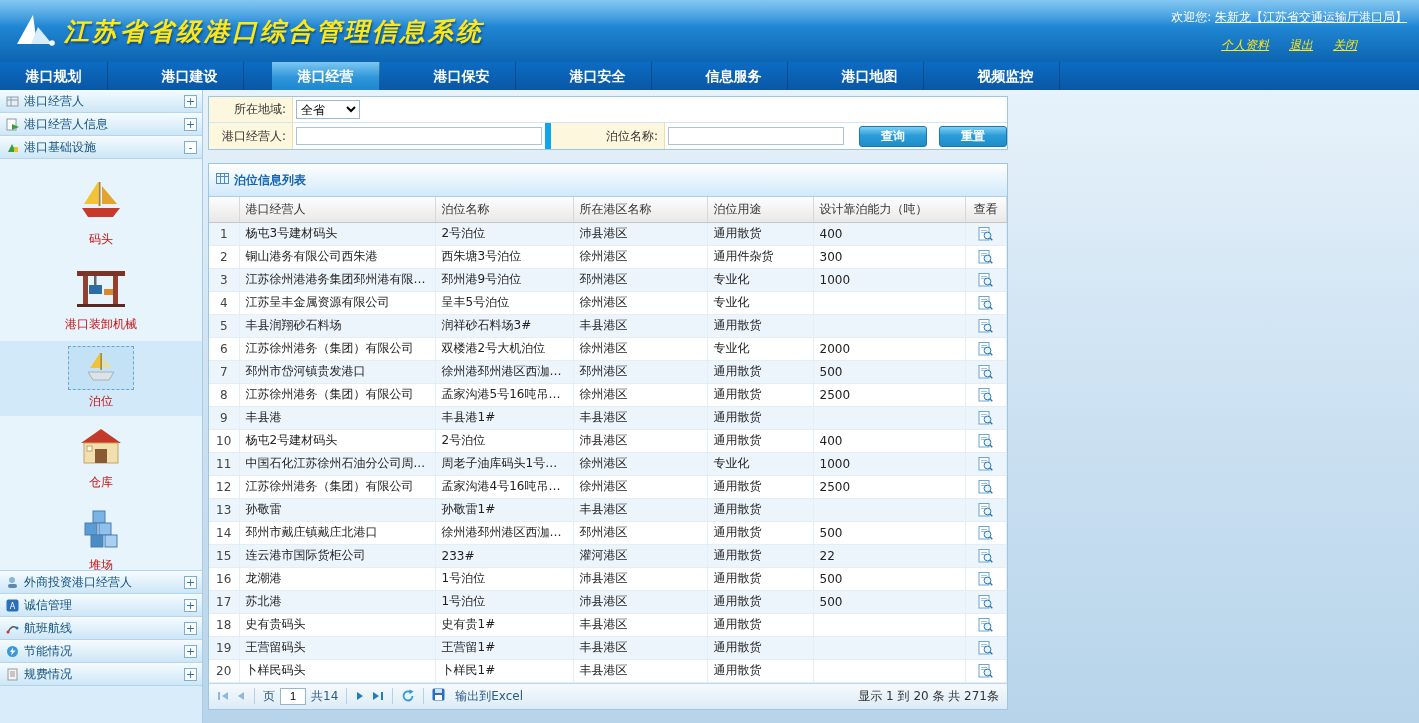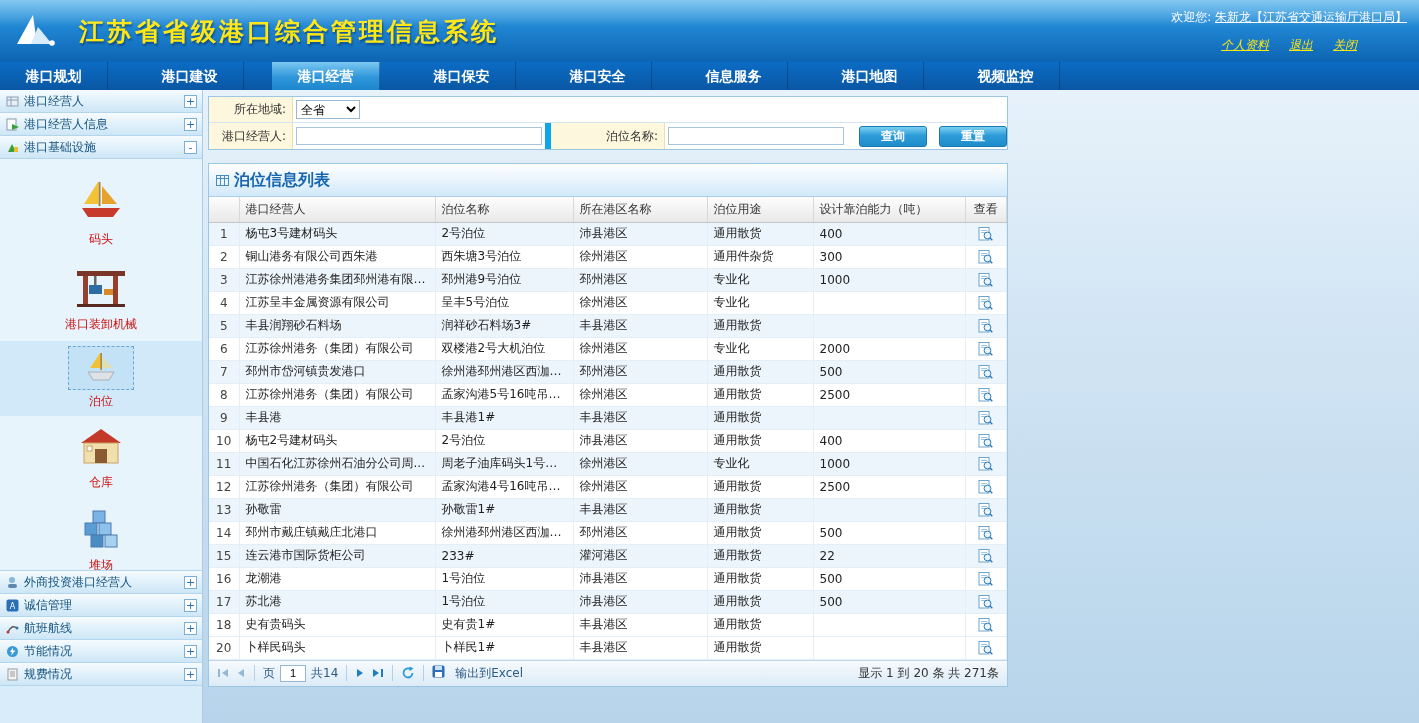--- a/index.html
+++ b/index.html
@@ -16,21 +16,21 @@
     overflow:hidden;
   }
   .top-header:after{
     content:""; position:absolute; left:0; right:0; top:0; height:26px;
     background:linear-gradient(180deg,rgba(255,255,255,.28),rgba(255,255,255,0));
     pointer-events:none;
   }
   .logo{ margin:2px 0 0 10px; flex:0 0 auto; }
   .app-title{
     color:#ffe715; font-size:25px; font-weight:bold; letter-spacing:3px;
-    margin-left:23px; text-shadow:1px 2px 2px rgba(0,40,90,.55); white-space:nowrap;
+    margin-left:8px; text-shadow:1px 2px 2px rgba(0,40,90,.55); white-space:nowrap;font-style:italic;
   }
   .header-right{ position:absolute; right:12px; top:9px; text-align:right; z-index:2; }
   .welcome{ color:#ffffff; font-size:12px; margin-bottom:11px; white-space:nowrap; }
   .welcome-user{ text-decoration:underline; }
   .header-links{ display:flex; gap:20px; justify-content:center;font-style:italic; }
   .hlink{ color:#ffe715; font-size:12px; text-decoration:underline; cursor:pointer; }
   
   .main-nav{ height:28px; background:linear-gradient(180deg,#0b6cc4 0%,#0a57a4 100%); display:flex;gap:28px; }
   .nav-tab{
     width:108px; line-height:28px; text-align:center; color:#fff; font-weight:bold;
@@ -79,21 +79,21 @@
   .btn{
     width:68px; height:21px; margin-left:12px;
     background:linear-gradient(180deg,#7cd0f2 0%,#2d9cd8 45%,#1f8cc8 100%);
     border:1px solid #1878b2; border-radius:3px; color:#fff; font-weight:bold; font-size:12px; cursor:pointer;
     font-family:inherit;
   }
   .grid-panel{ width:800px; margin-top:13px; border:1px solid #9ec6e2; background:#fff; }
   .grid-title{
     height:22px; background:linear-gradient(180deg,#ffffff 0%,#d2e9fa 100%);
     border-bottom:1px solid #aacfec; color:#1565b0; font-weight:bold;
-    display:flex; align-items:center; gap:5px; padding:16px 7px; font-size:16px;
+    display:flex; align-items:center; gap:5px; padding:16px 7px; font-size:12px;
   }
   table{ border-collapse:collapse; table-layout:fixed; width:100%; background:#fff; }
   thead th{
     background:linear-gradient(180deg,#fdfdfd 0%,#e8e8e8 100%);
     border-right:1px solid #d8d8d8; border-bottom:1px solid #c6c6c6;
     height:25px; font-weight:normal; color:#333; text-align:left; padding:0 6px; font-size:12px; white-space:nowrap; overflow:hidden;
   }
   thead th.c-view-h{ text-align:center; padding:0; }
   tbody td{
     height:23px; padding:0 6px; border-right:1px solid #e4eef6; border-bottom:1px solid #e4eef6;
@@ -664,20 +664,37 @@
                 <td class="c-view"><span class="view-btn">
                     <svg width="15" height="14" viewBox="0 0 15 14">
                       <rect x="1" y="0.5" width="10" height="12.5" fill="#ffffff" stroke="#6aa4d0"></rect>
                       <line x1="3" y1="3.5" x2="9" y2="3.5" stroke="#9ec4e0"></line>
                       <line x1="3" y1="5.5" x2="9" y2="5.5" stroke="#9ec4e0"></line>
                       <circle cx="9.5" cy="8.5" r="3.4" fill="#e8f4fc" stroke="#2e7ab8"></circle>
                       <line x1="12" y1="11" x2="14.3" y2="13.3" stroke="#2e7ab8" stroke-width="1.5"></line>
                     </svg>
                   </span></td>
               </tr>
+              <tr class="odd">
+                <td class="num">19</td>
+                <td>王营留码头</td>
+                <td>王营留1#</td>
+                <td>丰县港区</td>
+                <td>通用散货</td>
+                <td></td>
+                <td class="c-view"><span class="view-btn">
+                    <svg width="15" height="14" viewBox="0 0 15 14">
+                      <rect x="1" y="0.5" width="10" height="12.5" fill="#ffffff" stroke="#6aa4d0"></rect>
+                      <line x1="3" y1="3.5" x2="9" y2="3.5" stroke="#9ec4e0"></line>
+                      <line x1="3" y1="5.5" x2="9" y2="5.5" stroke="#9ec4e0"></line>
+                      <circle cx="9.5" cy="8.5" r="3.4" fill="#e8f4fc" stroke="#2e7ab8"></circle>
+                      <line x1="12" y1="11" x2="14.3" y2="13.3" stroke="#2e7ab8" stroke-width="1.5"></line>
+                    </svg>
+                  </span></td>
+              </tr>
               <tr class="even">
                 <td class="num">20</td>
                 <td>卜样民码头</td>
                 <td>卜样民1#</td>
                 <td>丰县港区</td>
                 <td>通用散货</td>
                 <td></td>
                 <td class="c-view"><span class="view-btn">
                     <svg width="15" height="14" viewBox="0 0 15 14">
                       <rect x="1" y="0.5" width="10" height="12.5" fill="#ffffff" stroke="#6aa4d0"></rect>

